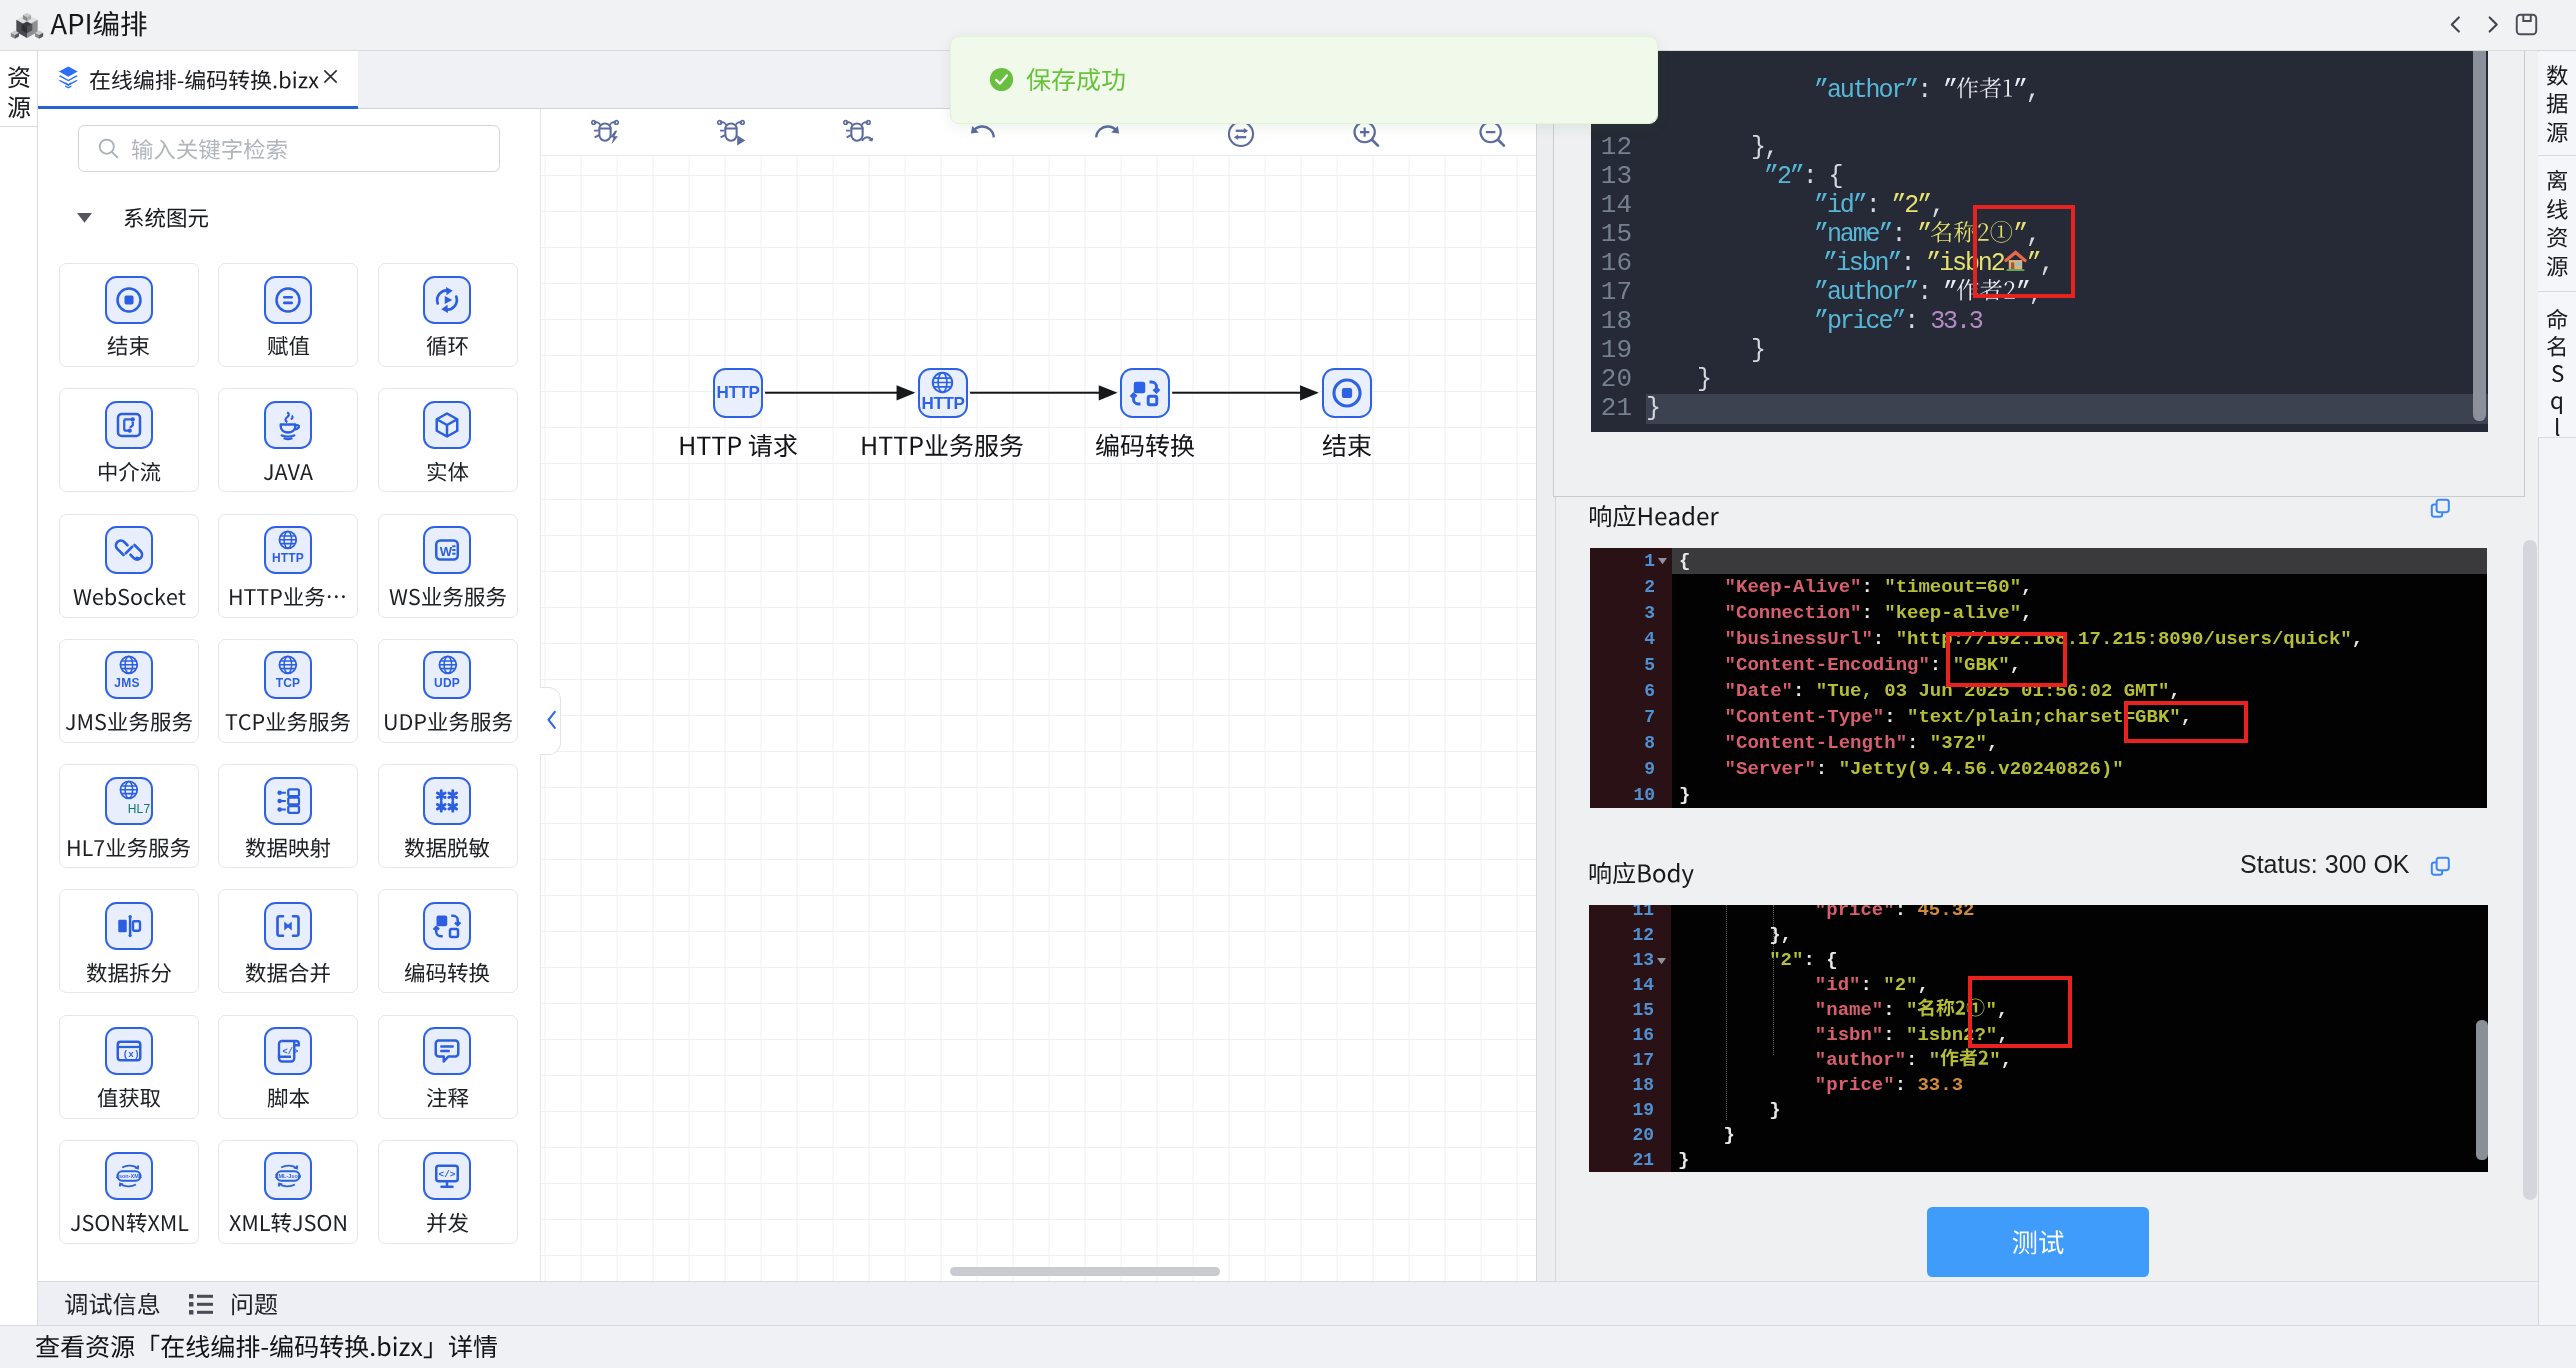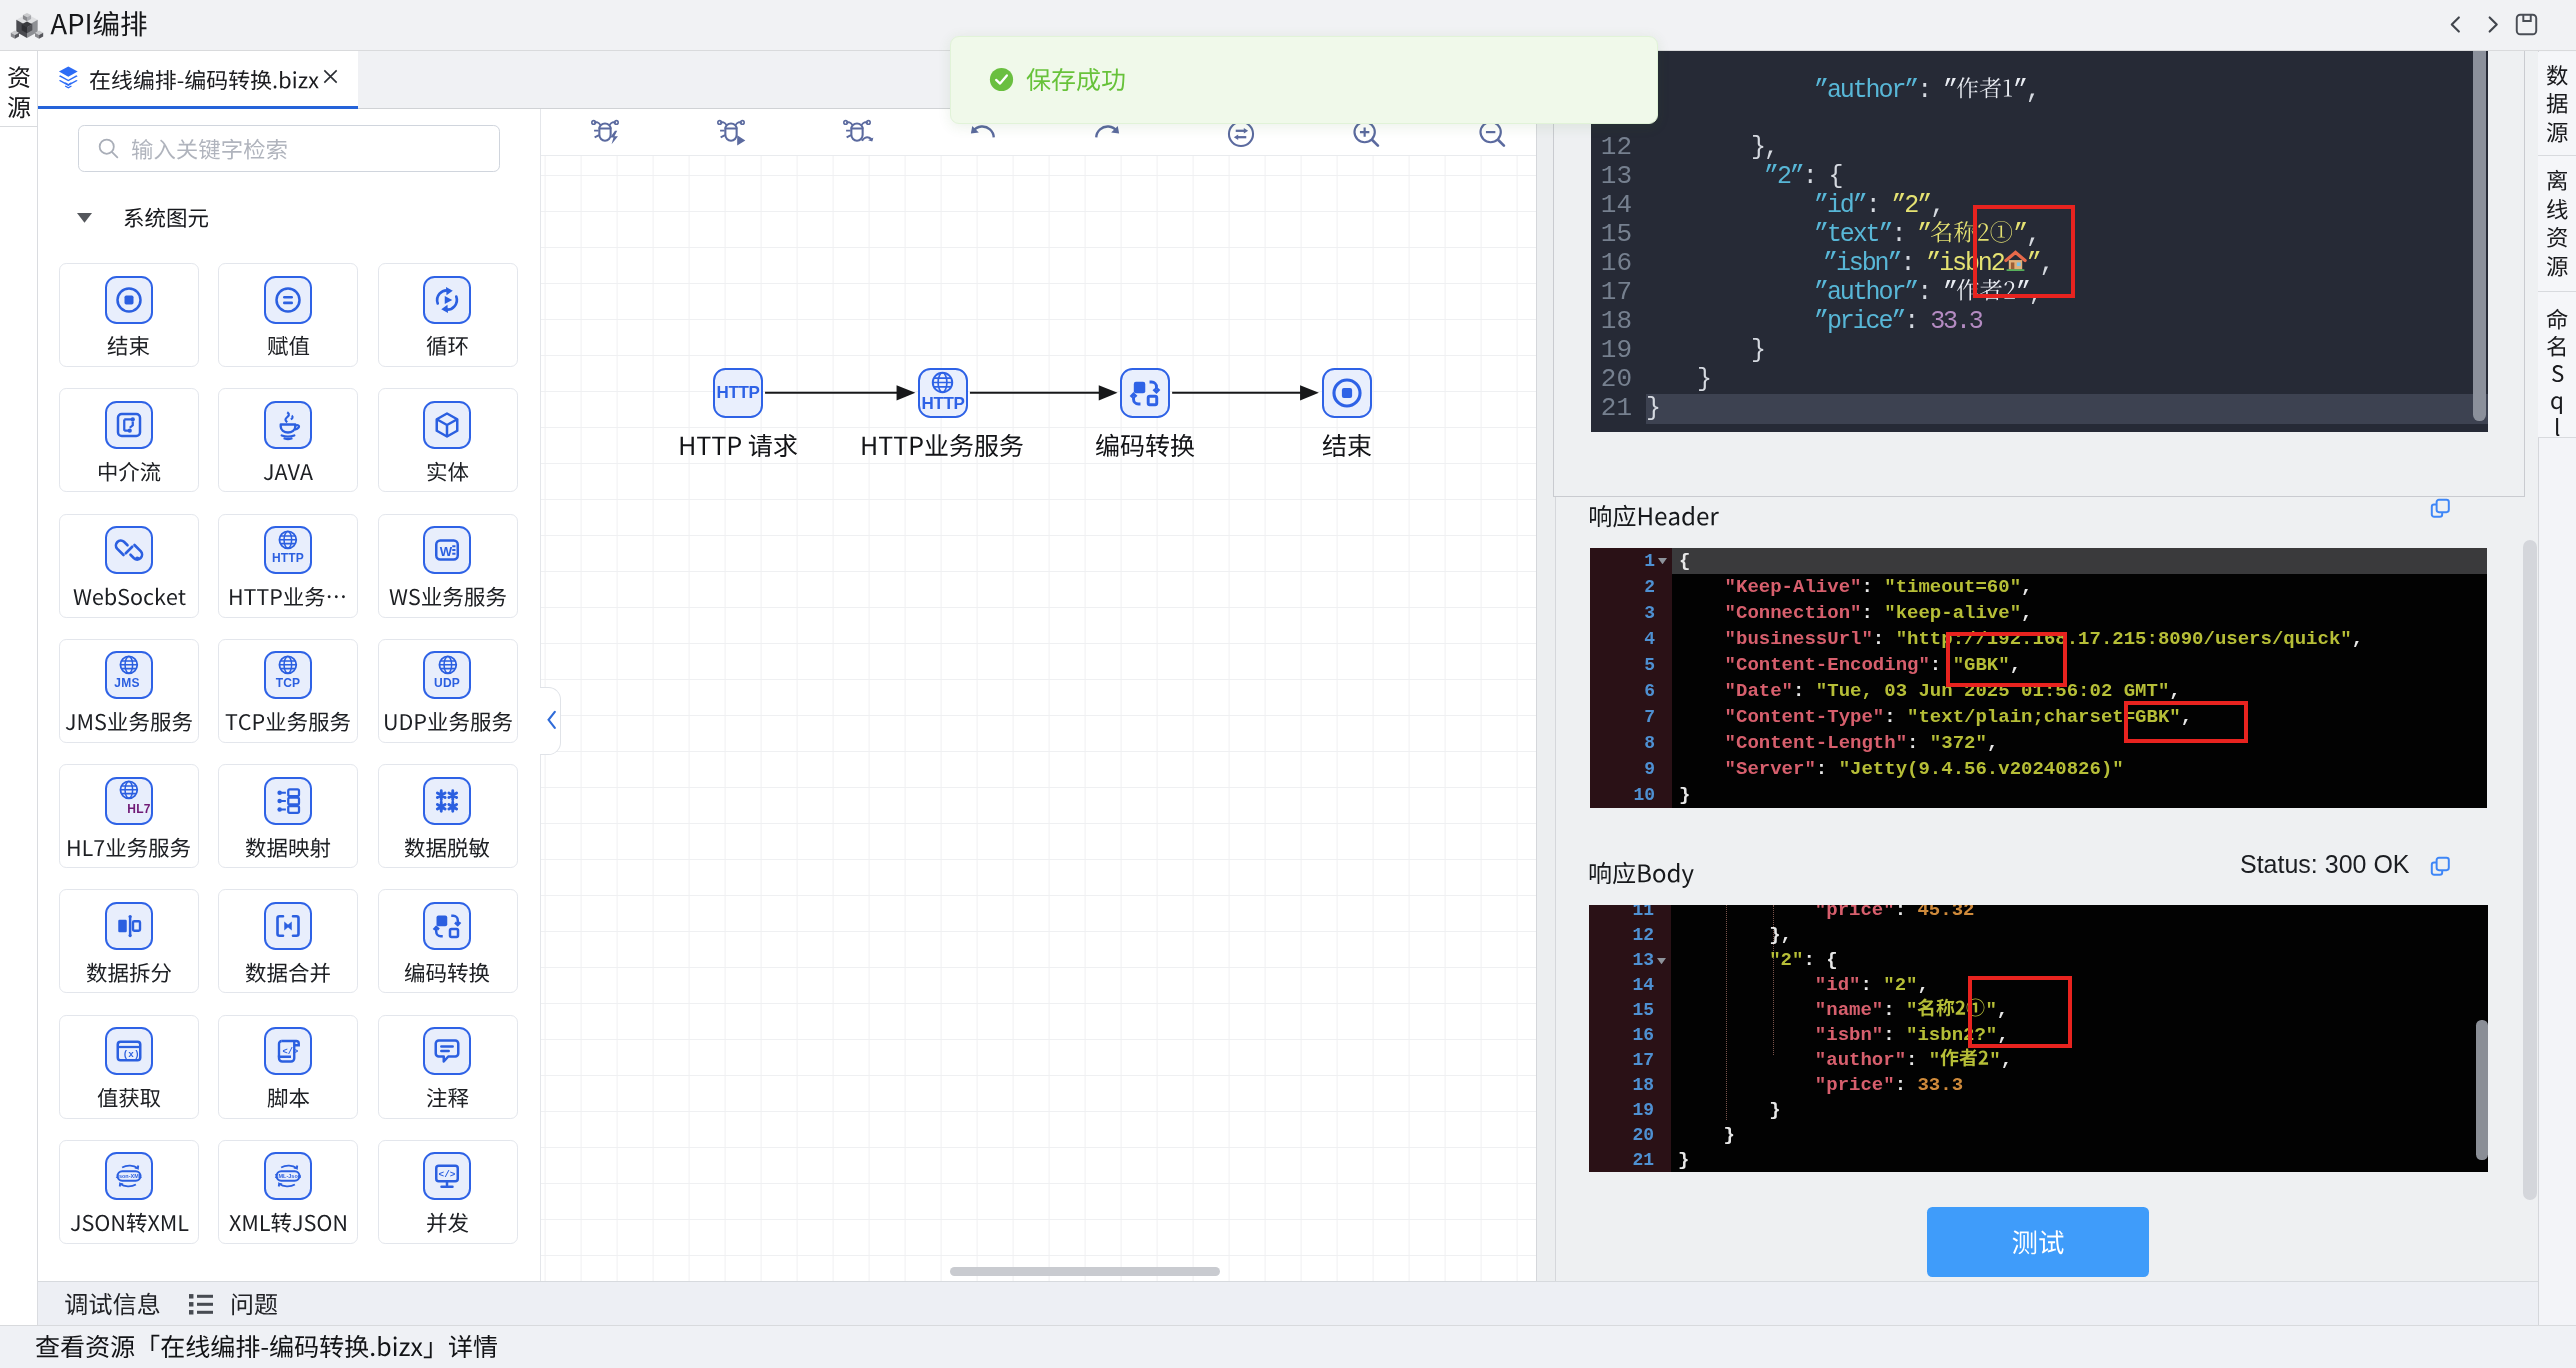--- a/index.html
+++ b/index.html
@@ -252,21 +252,21 @@
         <path d="M361 -13C510 -13 624 67 624 302V733H535V300C535 124 458 68 361 68C265 68 190 124 190 300V733H98V302C98 67 211 -13 361 -13Z M822 0H1009C1230 0 1350 137 1350 369C1350 603 1230 733 1005 733H822ZM914 76V658H997C1170 658 1255 555 1255 369C1255 184 1170 76 997 76Z M1510 0H1602V292H1723C1884 292 1993 363 1993 518C1993 678 1883 733 1719 733H1510ZM1602 367V658H1707C1836 658 1901 625 1901 518C1901 413 1840 367 1711 367Z M2896 607C2856 497 2785 351 2730 260L2792 228C2848 321 2916 459 2964 575ZM2124 589C2177 477 2236 324 2261 236L2336 264C2308 352 2246 499 2194 610ZM2627 827V46H2459V828H2382V46H2102V-28H2985V46H2703V827Z M3488 381C3484 345 3477 312 3469 282H3168V216H3446C3388 87 3277 20 3099 -14C3112 -29 3133 -62 3140 -78C3338 -31 3462 53 3526 216H3830C3813 84 3793 23 3770 4C3759 -5 3747 -6 3726 -6C3702 -6 3637 -5 3574 1C3587 -18 3596 -46 3598 -66C3658 -69 3717 -70 3748 -69C3784 -67 3807 -61 3829 -41C3864 -10 3886 66 3908 248C3910 259 3912 282 3912 282H3547C3555 311 3561 342 3566 375ZM3787 673C3728 613 3646 565 3551 527C3472 561 3409 604 3366 659L3380 673ZM3424 841C3372 754 3273 651 3132 579C3148 567 3169 540 3179 523C3230 551 3276 583 3317 616C3357 569 3407 529 3466 497C3347 459 3215 435 3088 423C3100 406 3113 376 3118 357C3264 375 3415 406 3550 457C3666 410 3806 382 3961 369C3970 390 3987 420 4003 437C3869 444 3744 463 3639 495C3750 549 3844 619 3904 710L3859 741L3846 737H3439C3463 766 3484 796 3502 826Z M4150 803V444C4150 296 4144 95 4076 -46C4094 -52 4124 -69 4137 -81C4183 14 4203 140 4212 259H4371V11C4371 -4 4365 -8 4352 -8C4339 -9 4297 -9 4251 -8C4261 -28 4270 -61 4272 -80C4340 -80 4380 -79 4406 -66C4432 -54 4441 -31 4441 10V803ZM4218 733H4371V569H4218ZM4218 499H4371V330H4216C4217 370 4218 409 4218 444ZM4900 391C4878 307 4843 231 4800 166C4753 233 4717 309 4690 391ZM4529 800V-80H4600V391H4625C4657 287 4701 191 4758 110C4712 54 4659 11 4604 -19C4620 -32 4640 -57 4648 -74C4703 -42 4755 1 4801 54C4848 -2 4902 -48 4963 -81C4975 -63 4996 -37 5012 -23C4949 7 4893 53 4844 109C4907 198 4956 311 4983 447L4939 463L4926 460H4600V730H4881V607C4881 595 4878 592 4862 591C4846 590 4793 590 4732 592C4742 574 4753 548 4756 528C4832 528 4883 528 4914 538C4946 549 4954 569 4954 606V800Z M5488 381C5484 345 5477 312 5469 282H5168V216H5446C5388 87 5277 20 5099 -14C5112 -29 5133 -62 5140 -78C5338 -31 5462 53 5526 216H5830C5813 84 5793 23 5770 4C5759 -5 5747 -6 5726 -6C5702 -6 5637 -5 5574 1C5587 -18 5596 -46 5598 -66C5658 -69 5717 -70 5748 -69C5784 -67 5807 -61 5829 -41C5864 -10 5886 66 5908 248C5910 259 5912 282 5912 282H5547C5555 311 5561 342 5566 375ZM5787 673C5728 613 5646 565 5551 527C5472 561 5409 604 5366 659L5380 673ZM5424 841C5372 754 5273 651 5132 579C5148 567 5169 540 5179 523C5230 551 5276 583 5317 616C5357 569 5407 529 5466 497C5347 459 5215 435 5088 423C5100 406 5113 376 5118 357C5264 375 5415 406 5550 457C5666 410 5806 382 5961 369C5970 390 5987 420 6003 437C5869 444 5744 463 5639 495C5750 549 5844 619 5904 710L5859 741L5846 737H5439C5463 766 5484 796 5502 826Z" fill="#1e2024"></path>
       </g>
     </svg></div>
 <div style="position:absolute;left:59px;top:764px;width:140px;height:104px;background:#fff;border:0.9px solid #e3e6ec;border-radius:7.2px"></div>
 <div style="position:absolute;left:105px;top:777px;width:48px;height:48px;background:#e8eefc;border:2.2px solid #2e62e6;border-radius:11.6px"></div>
 <svg style="position:absolute;left:119px;top:780px;overflow:visible;" width="19.7" height="19.7" viewBox="0 0 22 22" fill="none">
     <circle cx="11" cy="11" r="9.4" stroke="#2b5fe0" stroke-width="2.0"></circle>
     <ellipse cx="11" cy="11" rx="4.23" ry="9.4" stroke="#2b5fe0" stroke-width="1.7"></ellipse>
     <path d="M1.5999999999999996 11 h18.8 M2.821999999999999 6.77 h16.356 M2.821999999999999 15.23 h16.356" stroke="#2b5fe0" stroke-width="1.7"></path>
   </svg>
-<div style="position:absolute;left:105px;top:802px;width:68px;text-align:center;font-family:Liberation Sans,sans-serif;font-size:12px;font-weight:bold;color:#701a75;letter-spacing:0.2px">HL7</div>
+<div style="position:absolute;left:105px;top:802px;width:68px;text-align:center;font-family:Liberation Sans,sans-serif;font-size:12px;font-weight:normal;color:#0f766e;letter-spacing:0.2px">HL7</div>
 <div style="position:absolute;left:66px;top:837px;line-height:0;"><svg style="width:125px;height:22px;vertical-align:-3px;overflow:visible" viewBox="0 0 139.8 24.5">
       <g transform="translate(0,21.1) scale(0.024000,-0.024000)">
         <path d="M101 0H193V346H535V0H628V733H535V426H193V733H101Z M829 0H1242V79H921V733H829Z M1469 0H1564C1576 287 1607 458 1779 678V733H1320V655H1676C1532 455 1482 278 1469 0Z M2680 607C2640 497 2569 351 2514 260L2576 228C2632 321 2700 459 2748 575ZM1908 589C1961 477 2020 324 2045 236L2120 264C2092 352 2030 499 1978 610ZM2411 827V46H2243V828H2166V46H1886V-28H2769V46H2487V827Z M3272 381C3268 345 3261 312 3253 282H2952V216H3230C3172 87 3061 20 2883 -14C2896 -29 2917 -62 2924 -78C3122 -31 3246 53 3310 216H3614C3597 84 3577 23 3554 4C3543 -5 3531 -6 3510 -6C3486 -6 3421 -5 3358 1C3371 -18 3380 -46 3382 -66C3442 -69 3501 -70 3532 -69C3568 -67 3591 -61 3613 -41C3648 -10 3670 66 3692 248C3694 259 3696 282 3696 282H3331C3339 311 3345 342 3350 375ZM3571 673C3512 613 3430 565 3335 527C3256 561 3193 604 3150 659L3164 673ZM3208 841C3156 754 3057 651 2916 579C2932 567 2953 540 2963 523C3014 551 3060 583 3101 616C3141 569 3191 529 3250 497C3131 459 2999 435 2872 423C2884 406 2897 376 2902 357C3048 375 3199 406 3334 457C3450 410 3590 382 3745 369C3754 390 3771 420 3787 437C3653 444 3528 463 3423 495C3534 549 3628 619 3688 710L3643 741L3630 737H3223C3247 766 3268 796 3286 826Z M3934 803V444C3934 296 3928 95 3860 -46C3878 -52 3908 -69 3921 -81C3967 14 3987 140 3996 259H4155V11C4155 -4 4149 -8 4136 -8C4123 -9 4081 -9 4035 -8C4045 -28 4054 -61 4056 -80C4124 -80 4164 -79 4190 -66C4216 -54 4225 -31 4225 10V803ZM4002 733H4155V569H4002ZM4002 499H4155V330H4000C4001 370 4002 409 4002 444ZM4684 391C4662 307 4627 231 4584 166C4537 233 4501 309 4474 391ZM4313 800V-80H4384V391H4409C4441 287 4485 191 4542 110C4496 54 4443 11 4388 -19C4404 -32 4424 -57 4432 -74C4487 -42 4539 1 4585 54C4632 -2 4686 -48 4747 -81C4759 -63 4780 -37 4796 -23C4733 7 4677 53 4628 109C4691 198 4740 311 4767 447L4723 463L4710 460H4384V730H4665V607C4665 595 4662 592 4646 591C4630 590 4577 590 4516 592C4526 574 4537 548 4540 528C4616 528 4667 528 4698 538C4730 549 4738 569 4738 606V800Z M5272 381C5268 345 5261 312 5253 282H4952V216H5230C5172 87 5061 20 4883 -14C4896 -29 4917 -62 4924 -78C5122 -31 5246 53 5310 216H5614C5597 84 5577 23 5554 4C5543 -5 5531 -6 5510 -6C5486 -6 5421 -5 5358 1C5371 -18 5380 -46 5382 -66C5442 -69 5501 -70 5532 -69C5568 -67 5591 -61 5613 -41C5648 -10 5670 66 5692 248C5694 259 5696 282 5696 282H5331C5339 311 5345 342 5350 375ZM5571 673C5512 613 5430 565 5335 527C5256 561 5193 604 5150 659L5164 673ZM5208 841C5156 754 5057 651 4916 579C4932 567 4953 540 4963 523C5014 551 5060 583 5101 616C5141 569 5191 529 5250 497C5131 459 4999 435 4872 423C4884 406 4897 376 4902 357C5048 375 5199 406 5334 457C5450 410 5590 382 5745 369C5754 390 5771 420 5787 437C5653 444 5528 463 5423 495C5534 549 5628 619 5688 710L5643 741L5630 737H5223C5247 766 5268 796 5286 826Z" fill="#1e2024"></path>
       </g>
     </svg></div>
 <div style="position:absolute;left:218px;top:764px;width:140px;height:104px;background:#fff;border:0.9px solid #e3e6ec;border-radius:7.2px"></div>
 <div style="position:absolute;left:264px;top:777px;width:48px;height:48px;background:#e8eefc;border:2.2px solid #2e62e6;border-radius:11.6px"></div>
 <svg style="position:absolute;left:273px;top:786px;overflow:visible;" width="30" height="30" viewBox="0 0 24 24" fill="none">
     <circle cx="5.3" cy="5.3" r="1.8" fill="#2b5fe0"></circle>
     <circle cx="5.3" cy="12" r="1.8" fill="#2b5fe0"></circle>
@@ -531,21 +531,21 @@
 <div style="position:absolute;left:1553px;top:45px;width:972px;height:452px;border:1.8px solid #c9cbd0;background:#eef0f2"></div>
 <div style="position:absolute;left:1591px;top:51px;width:897px;height:381px;background:#262a36;overflow:hidden;z-index:1">
     <div class="l1" style="top:24.5px"><span class="n">10</span><span class="c" style="left:223px"><span class="K">”author”</span><span class="P">: </span><span class="Wt">”</span><svg style="width:57px;height:24px;vertical-align:-3.2px;overflow:visible" viewBox="0 0 64.2 26.5">
           <g transform="translate(0,22.9) scale(0.026000,-0.026000)">
             <path d="M521 837C469 665 380 496 296 391L310 380C377 438 440 517 495 608H573V-78H584C618 -78 640 -62 640 -57V185H914C928 185 938 190 941 201C906 233 853 275 853 275L806 215H640V400H896C910 400 919 405 922 416C891 445 839 487 839 487L794 429H640V608H940C955 608 963 613 966 624C933 655 879 698 879 698L829 637H512C539 683 563 732 584 782C606 781 618 789 622 801ZM283 838C225 644 126 452 32 333L46 323C94 367 141 420 184 481V-78H196C221 -78 249 -62 249 -57V527C267 529 276 536 279 545L236 561C278 630 315 705 346 784C368 782 380 791 385 803Z M1286 355V336C1204 288 1117 244 1029 208L1036 192C1123 221 1207 256 1286 295V-78H1296C1324 -78 1351 -62 1351 -55V-13H1727V-70H1737C1758 -70 1791 -54 1792 -48V313C1813 317 1829 325 1835 333L1754 395L1717 355H1397C1467 395 1532 438 1592 483H1929C1943 483 1953 488 1956 498C1921 530 1866 573 1866 573L1817 512H1629C1725 587 1805 666 1866 743C1889 734 1900 736 1908 746L1823 809C1793 766 1758 722 1717 679C1684 710 1630 751 1630 751L1583 692H1471V805C1494 809 1502 818 1504 830L1406 840V692H1149L1157 662H1406V512H1045L1054 483H1502C1449 442 1392 402 1334 365L1286 387ZM1471 662H1692L1703 664C1654 612 1599 561 1538 512H1471ZM1727 325V192H1351V325ZM1351 163H1727V17H1351Z M2075 0 2427 -1V27L2298 42L2296 230V569L2300 727L2285 738L2070 683V653L2214 677V230L2212 42L2075 28Z" fill="#e9ecf2"></path>
           </g>
         </svg><span class="Wt">”</span><span class="P">,</span></span></div>
     <div class="l1" style="top:82px"><span class="n">12</span><span class="c" style="left:160px"><span class="P">},</span></span></div>
     <div class="l1" style="top:111px"><span class="n">13</span><span class="c" style="left:173px"><span class="K">”2”</span><span class="P">: {</span></span></div>
     <div class="l1" style="top:140px"><span class="n">14</span><span class="c" style="left:223px"><span class="K">”id”</span><span class="P">: </span><span class="Y">”2”</span><span class="P">,</span></span></div>
-    <div class="l1" style="top:169px"><span class="n">15</span><span class="c" style="left:223px"><span class="K">”text”</span><span class="P">: </span><span class="Y">”</span><svg style="width:83px;height:24px;vertical-align:-3.2px;overflow:visible" viewBox="0 0 92.5 26.5">
+    <div class="l1" style="top:169px"><span class="n">15</span><span class="c" style="left:223px"><span class="K">”name”</span><span class="P">: </span><span class="Y">”</span><svg style="width:83px;height:24px;vertical-align:-3.2px;overflow:visible" viewBox="0 0 92.5 26.5">
           <g transform="translate(0,22.9) scale(0.026000,-0.026000)">
             <path d="M518 805 412 839C340 685 195 505 56 402L67 390C155 439 241 511 316 588C361 543 410 479 423 427C490 379 542 515 332 604C355 629 377 654 397 679H732C601 460 341 278 38 179L47 161C146 186 238 219 322 257V-79H333C366 -79 388 -62 388 -57V-1H811V-75H821C844 -75 877 -59 878 -52V258C898 262 914 269 921 278L838 342L800 300H408C584 396 721 522 814 667C841 668 853 670 861 679L787 752L737 709H420C442 738 462 766 479 794C505 790 513 794 518 805ZM388 270H811V28H388Z M1754 552 1654 563V23C1654 8 1649 3 1631 3C1611 3 1506 10 1506 10V-6C1552 -12 1577 -19 1592 -31C1606 -42 1611 -59 1614 -78C1708 -70 1718 -37 1718 17V527C1742 529 1751 538 1754 552ZM1613 424 1515 447C1493 295 1444 148 1386 50L1401 40C1479 125 1540 257 1577 403C1598 404 1610 412 1613 424ZM1791 441 1775 436C1822 335 1881 183 1885 71C1956 0 2007 196 1791 441ZM1642 810 1542 837C1513 692 1461 541 1408 442L1423 433C1466 483 1505 548 1539 620H1857C1845 574 1826 514 1812 475L1825 468C1861 505 1909 567 1933 609C1952 610 1964 612 1972 619L1895 692L1852 650H1552C1572 695 1590 742 1605 790C1627 790 1638 798 1642 810ZM1351 589 1308 532H1281V731C1322 742 1360 754 1391 764C1415 756 1432 756 1441 765L1360 833C1291 791 1153 731 1042 700L1047 684C1102 691 1162 703 1218 716V532H1041L1049 502H1196C1163 361 1106 218 1024 111L1038 98C1114 172 1174 259 1218 357V-78H1228C1259 -78 1281 -62 1281 -56V413C1315 372 1350 316 1359 271C1419 224 1471 351 1281 437V502H1406C1420 502 1429 507 1432 518C1401 548 1351 589 1351 589Z M2064 0H2511V70H2119C2180 137 2239 202 2268 232C2420 388 2481 461 2481 553C2481 671 2412 743 2278 743C2176 743 2080 691 2064 589C2070 569 2086 558 2105 558C2128 558 2144 571 2154 610L2178 697C2204 708 2229 712 2254 712C2343 712 2396 655 2396 555C2396 467 2352 397 2246 269C2197 211 2130 132 2064 54Z M3058 -85C3315 -85 3519 118 3519 380C3519 641 3315 845 3058 845C2801 845 2597 641 2597 380C2597 119 2801 -85 3058 -85ZM3058 -57C2817 -57 2627 134 2627 380C2627 626 2817 817 3058 817C3298 817 3489 626 3489 380C3489 134 3298 -57 3058 -57ZM3018 133H3211V157L3091 164L3089 301V531L3093 646L3082 655L2913 613V588L3020 607V301L3019 164L2893 157V133Z" fill="#e5e272"></path>
           </g>
         </svg><span class="Y">”</span><span class="P">,</span></span></div>
     <div class="l1" style="top:198px"><span class="n">16</span><span class="c" style="left:232px"><span class="K">”isbn”</span><span class="P">: </span><span class="Y">”isbn2</span><svg style="width:23px;height:23px;vertical-align:-2.8px" viewBox="0 0 24 24">
           <path d="M2 11 L12 2.5 L22 11" stroke="#e8694a" stroke-width="3.4" fill="none" stroke-linecap="round"></path>
           <rect x="5" y="10.5" width="14" height="10" fill="#e2b179"></rect>
           <rect x="7.2" y="13" width="3.6" height="7.5" fill="#9a5f38"></rect>
           <rect x="13.4" y="13" width="4" height="3.8" fill="#7ec3e8"></rect>
           <rect x="2.5" y="20" width="19" height="1.8" rx="0.9" fill="#58b15c"></rect>

